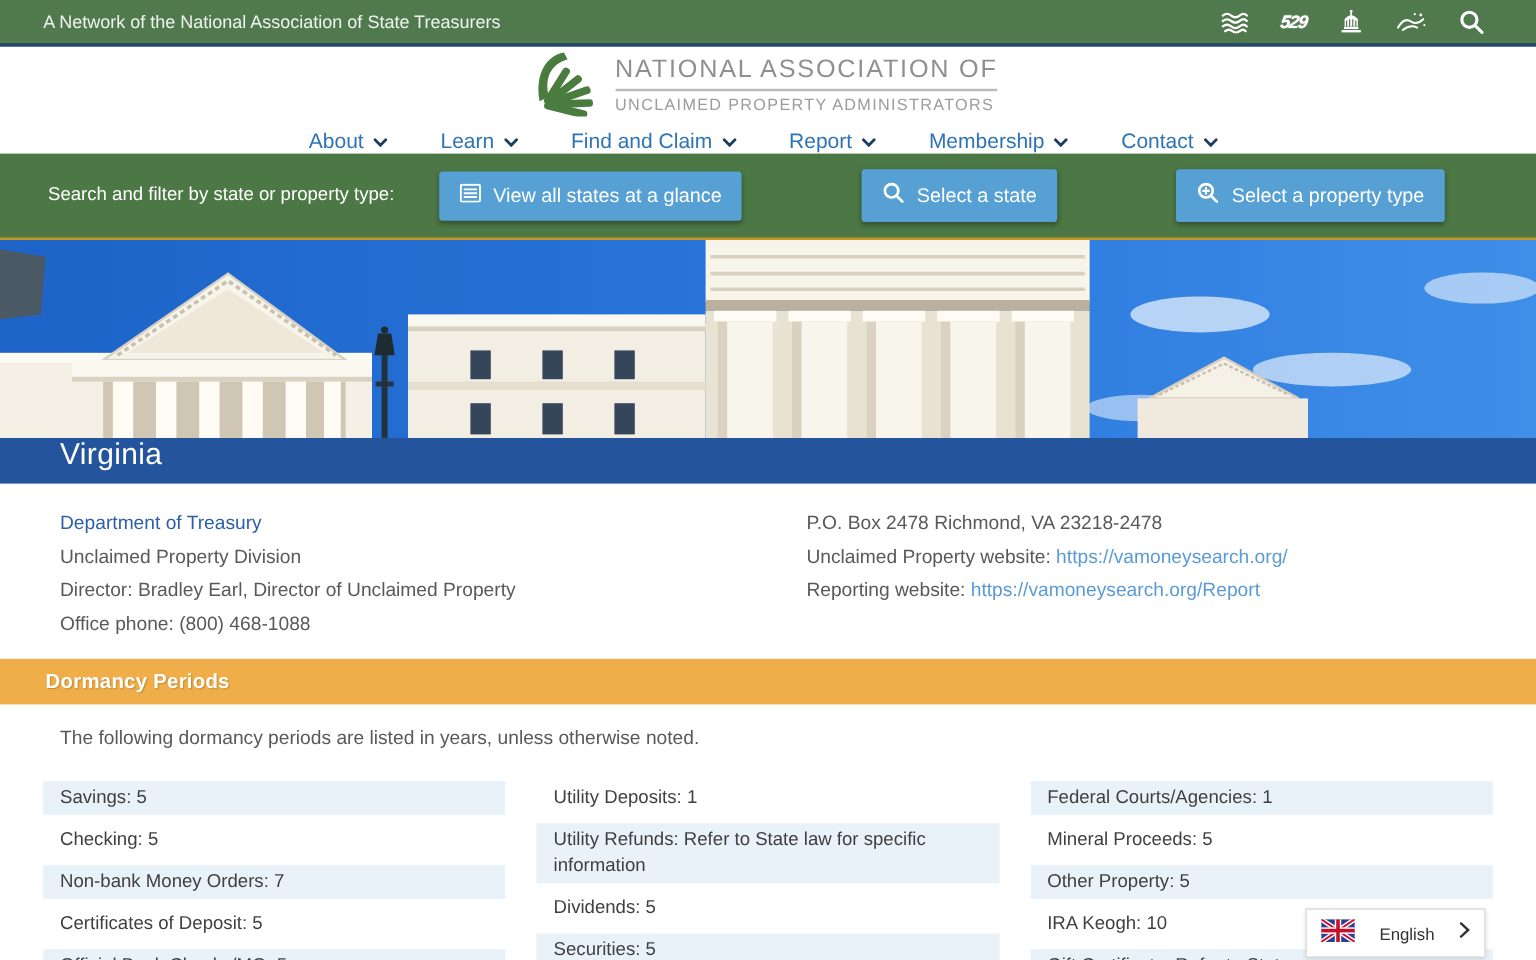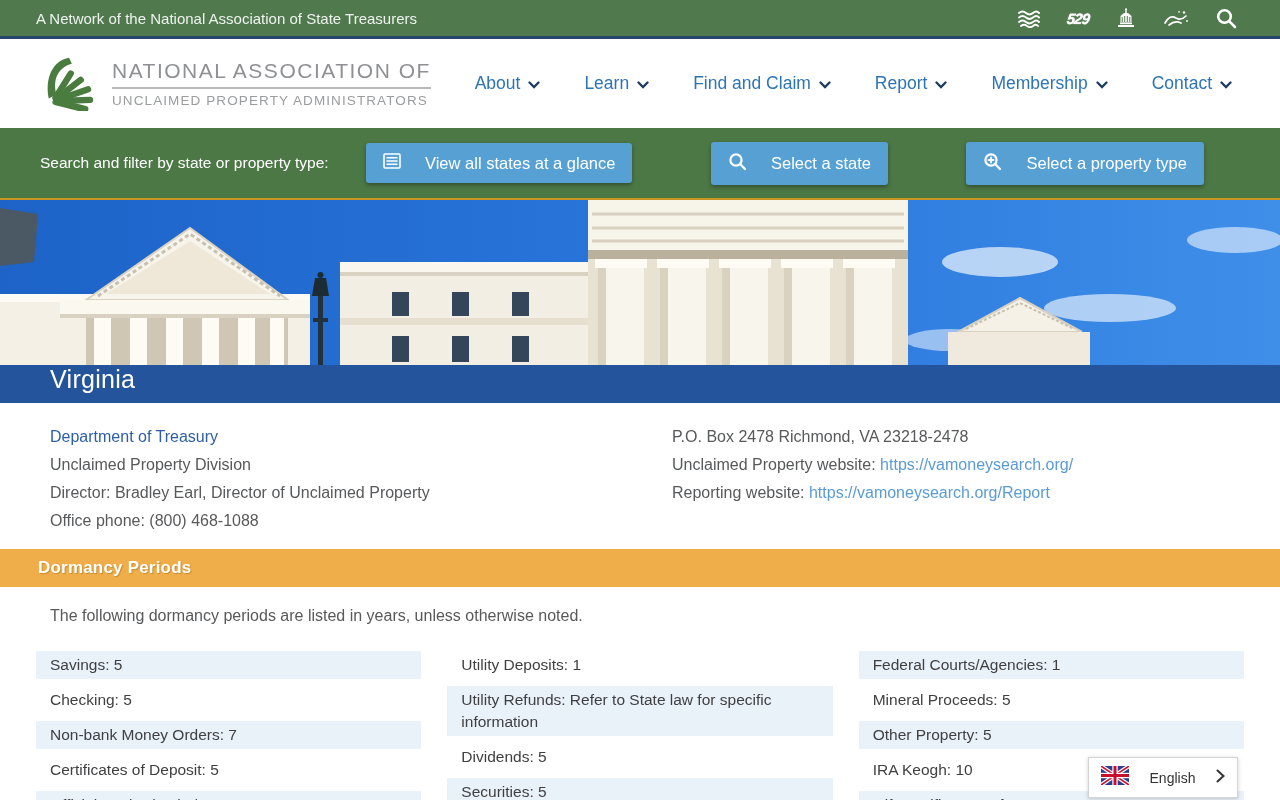--- a/index.html
+++ b/index.html
@@ -10,38 +10,38 @@
   .topbar { height: 39px; background: #51794e; border-bottom: 3px solid #24466b;
     display: flex; align-items: center; justify-content: space-between; padding: 0 36px 0 36px; }
   .topbar-text { color: #eef3ee; font-size: 15px; }
   .topbar-icons { display: flex; align-items: center; gap: 26px; margin-right: 6px; }
   .tb-icon { display: inline-flex; align-items: center; justify-content: center; cursor: pointer; }
   .tb-529 { color: #fff; font-size: 15px; font-weight: bold; font-style: italic; letter-spacing: -1px;
     transform: skewX(-8deg); text-shadow: 0 0 1px #fff; }
 
   
   .header { height: 89px; background: #fff; display: flex; align-items: center;
-    justify-content: space-between; padding: 0 48px 0 40px; }
+    justify-content: space-between; padding: 0 48px 0 40px; flex-direction: column; }
   .logo { display: flex; align-items: center; gap: 14px; }
   .logo-text { display: flex; flex-direction: column; }
   .logo-line1 { color: #8f9093; font-size: 21px; letter-spacing: 1.5px; padding-bottom: 4px;
     border-bottom: 2px solid #b9babc; }
   .logo-line2 { color: #9b9c9e; font-size: 13.5px; letter-spacing: 1.1px; padding-top: 4px; }
   .nav { display: flex; align-items: center; gap: 44px; }
   .nav-item { display: flex; align-items: center; gap: 8px; color: #2e74b5; font-size: 17.5px;
     cursor: pointer; text-decoration: none; }
   .nav-item .chev { display: inline-flex; margin-top: 3px; }
 
   
   .filterbar { height: 72px; background: #4c7845; border-bottom: 2px solid #c8961e;
     display: flex; align-items: center; padding: 0 40px; }
   .filter-label { color: #fff; font-size: 15.5px; line-height: 20px; width: 300px; flex: 0 0 300px; }
   .filter-buttons { flex: 1; display: flex; align-items: center; justify-content: space-between;
     padding-left: 26px; padding-right: 36px; }
-  .btn { display: inline-flex; align-items: center; gap: 24px; background: #57a0d4; color: #fff;
+  .btn { display: inline-flex; align-items: center; gap: 10px; background: #57a0d4; color: #fff;
     font-size: 16.5px; padding: 10px 17px; border: none; border-radius: 3px; cursor: pointer;
     box-shadow: 0 2px 4px rgba(0,0,0,0.35); font-family: "Liberation Sans", sans-serif; }
 
   
   .hero { position: relative; height: 165px; overflow: hidden; }
   .hero svg { display: block; }
   .statebar { height: 38px; background: #24549b; display: flex; align-items: flex-start; padding: 0 50px; }
   .statebar h1 { color: #fff; font-size: 25px; font-weight: 400; letter-spacing: .3px; }
 
   

